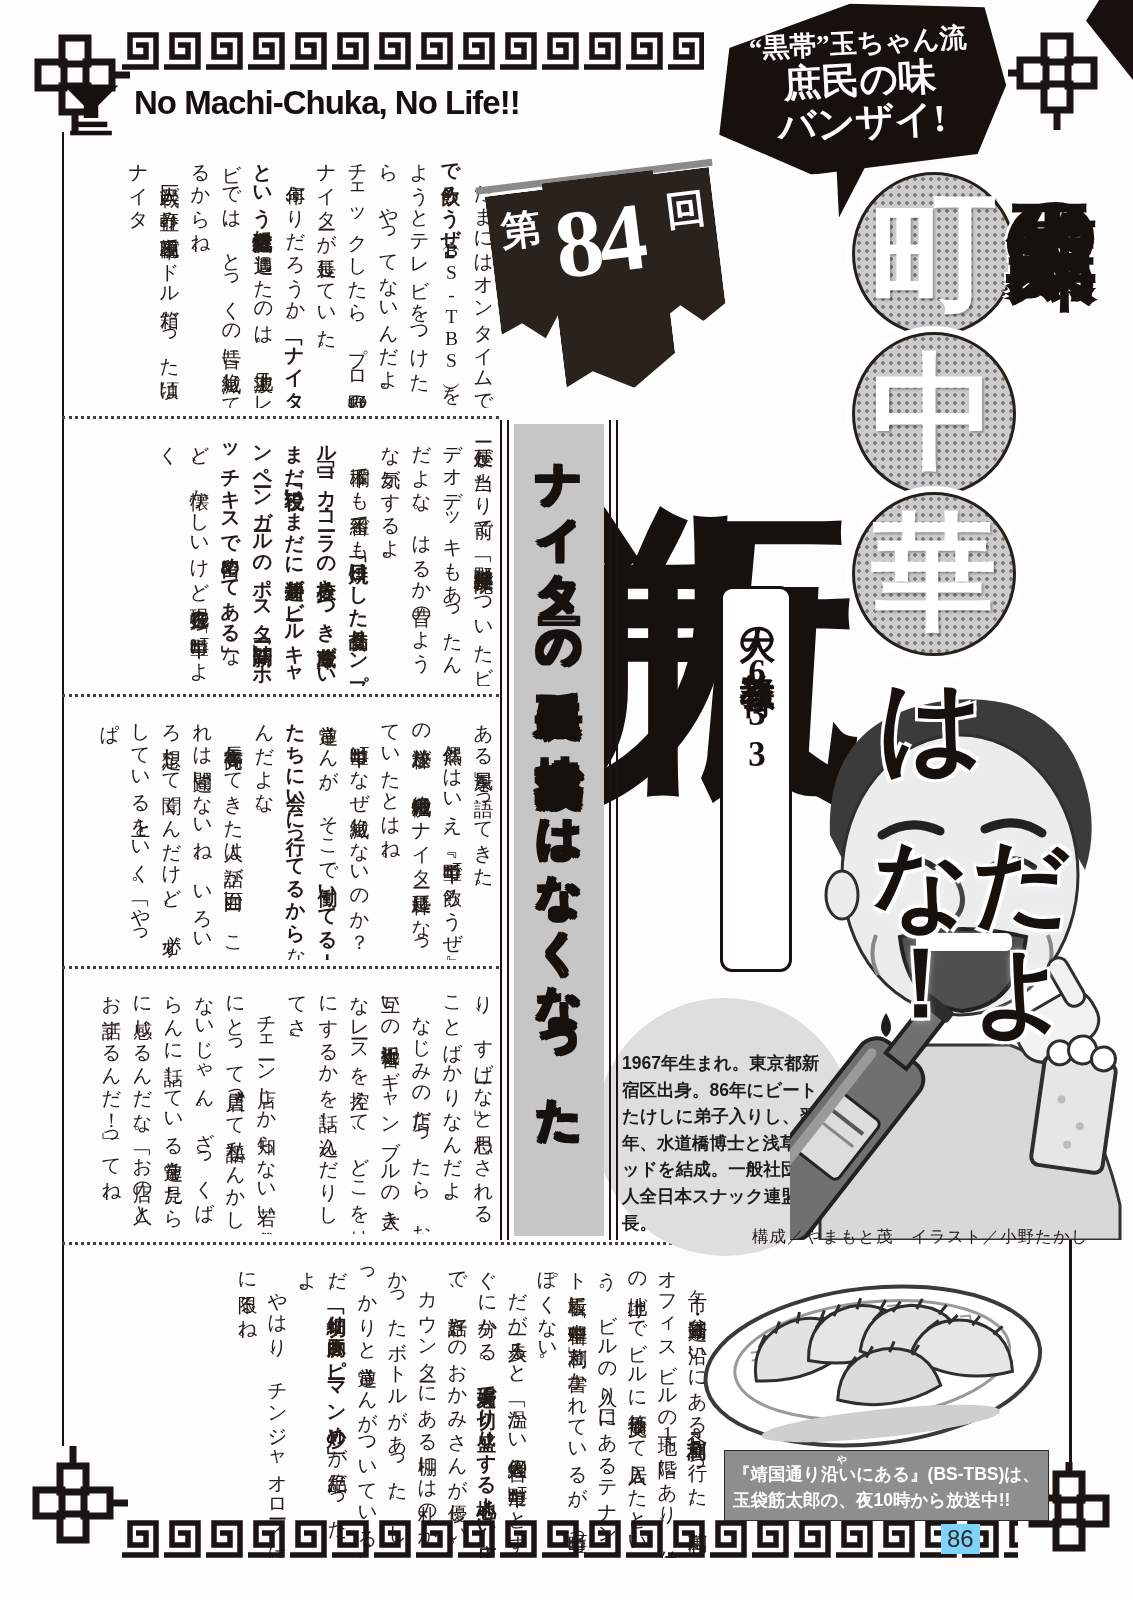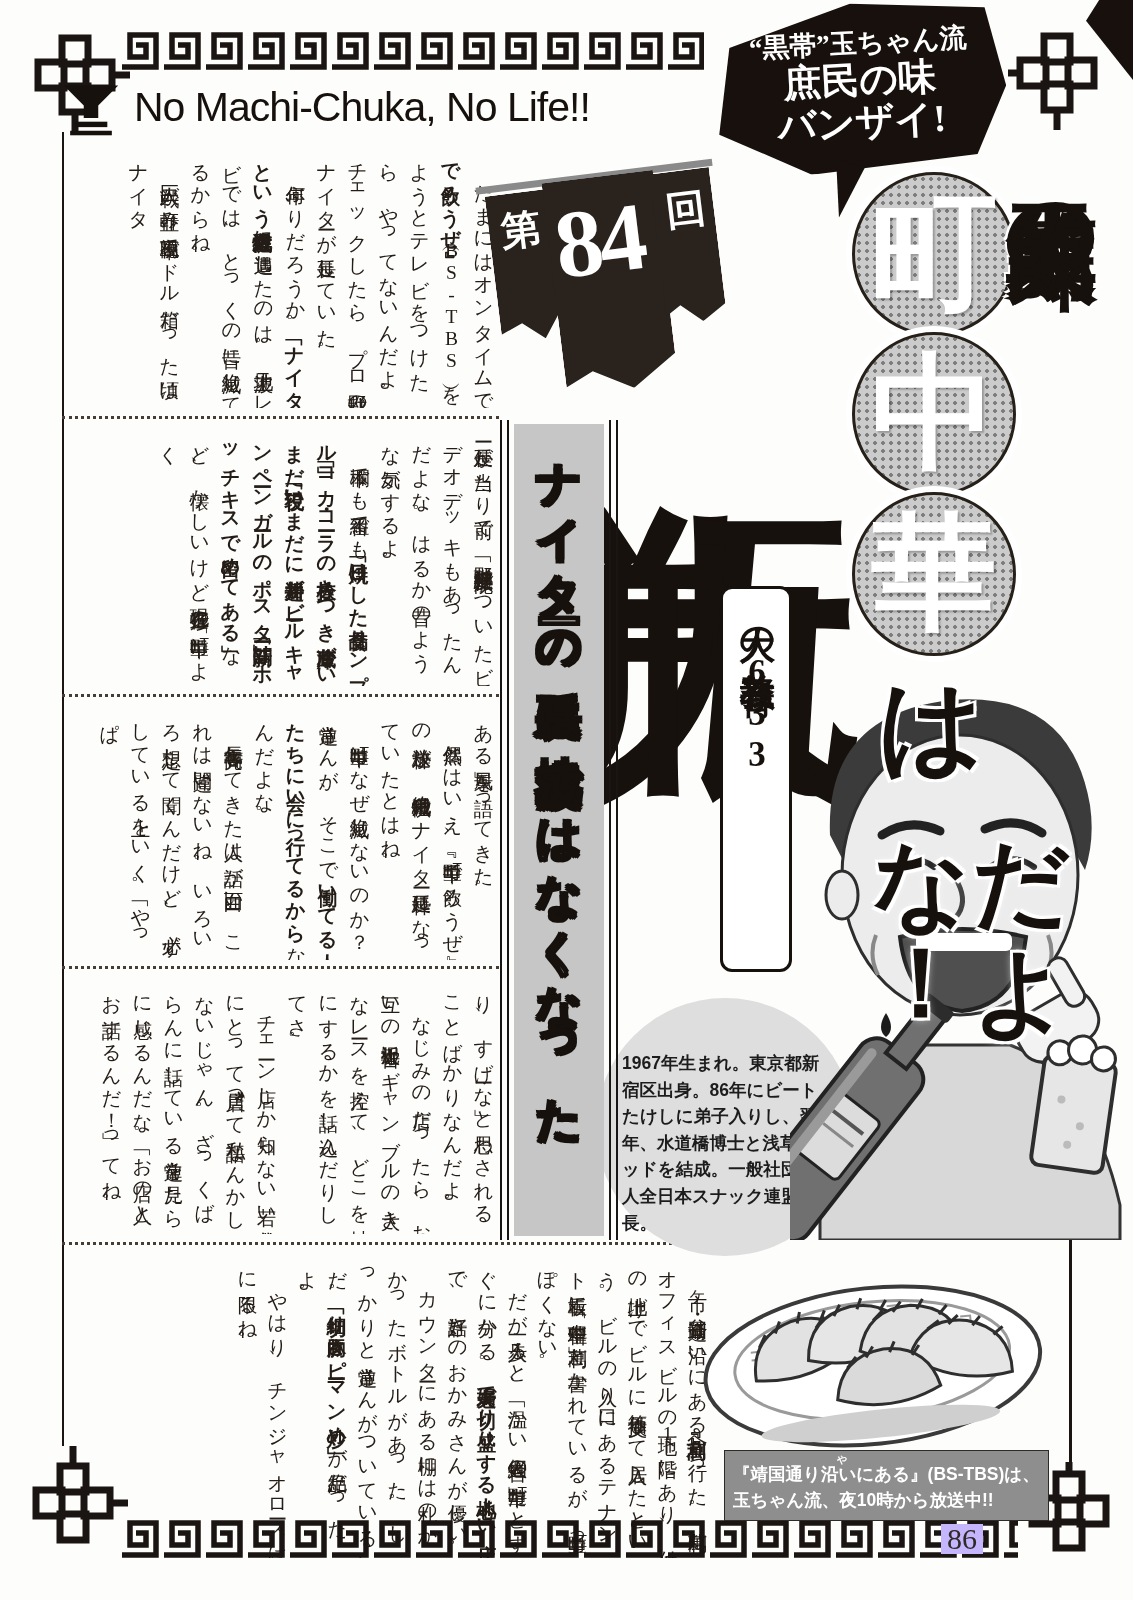--- a/index.html
+++ b/index.html
@@ -8,22 +8,22 @@
   .abs{position:absolute;}
   .vtext{writing-mode:vertical-rl;text-orientation:upright;}
   
   .copy{writing-mode:vertical-rl;text-orientation:upright;white-space:pre-line;
         font-size:19.5px;line-height:31px;letter-spacing:1px;color:#241d17;overflow:hidden;}
   .copy .b{font-weight:700;font-family:"Liberation Sans","DejaVu Sans",sans-serif;letter-spacing:0;}
   .dotrule{border-top:3px dotted #463d34;height:0;}
   
   .rule-v{background:#1a1512;}
   
-  .logo-text{font-family:"Liberation Sans","DejaVu Sans",sans-serif;font-weight:400;
-             font-size:41px;letter-spacing:-1px;color:#17110d;white-space:nowrap;}
+  .logo-text{font-family:"Liberation Sans","DejaVu Sans",sans-serif;font-weight:700;
+             font-size:33px;letter-spacing:-1px;color:#17110d;white-space:nowrap;}
   
   .badge{background:#17100d;clip-path:polygon(6% 24%,48% 2%,94% 8%,100% 54%,89% 93%,32% 100%,1% 74%);
          display:flex;flex-direction:column;align-items:center;justify-content:center;
          transform:rotate(-3deg);z-index:6;}
   .badge span{color:#fff;font-weight:700;line-height:1.12;white-space:nowrap;}
   .badge .l1{font-size:27px;}
   .badge .l2{font-size:38px;}
   .badge .l3{font-size:38px;}
   .badge-tail{background:#17100d;clip-path:polygon(8% 0,92% 0,55% 100%);transform:rotate(14deg);z-index:6;}
   .corner-wedge{background:#17100d;clip-path:polygon(28% 0,100% 0,100% 100%,0 26%);}
@@ -72,22 +72,22 @@
   .profile-text{position:absolute;left:26px;top:52px;width:205px;
                 font-family:"Liberation Sans","DejaVu Sans",sans-serif;font-size:17.5px;
                 font-weight:700;line-height:1.52;color:#1c1c1c;}
   .credits{font-size:16.5px;letter-spacing:1px;color:#241d17;z-index:3;}
   
   .caption{background:#8e8e8e;border:1px solid #2e2a26;color:#fff;z-index:4;
            font-family:"Liberation Sans","DejaVu Sans",sans-serif;font-weight:700;
            font-size:17.5px;line-height:1.5;padding:10px 8px 6px 8px;white-space:nowrap;}
   .furi{position:absolute;font-size:10px;top:1px;left:112px;color:#fff;font-weight:700;}
   
-  .pagenum{background:#c4b5fd;padding:0 6px;font-family:Liberation Serif, serif;
-           font-size:30px;color:#2e2a26;z-index:2;line-height:30px;}
+  .pagenum{background:#7dd3fc;padding:0 6px;font-family:Liberation Sans, sans-serif;
+           font-size:24px;color:#2e2a26;z-index:2;line-height:30px;}
   svg{display:block;}
 </style>
 </head>
 <body>
 
 <div id="page">
 
   <svg class="abs" style="left:118px;top:30px;z-index:1" width="586" height="42" viewBox="0 0 586 42">
     <defs>
         <pattern id="me1" width="42" height="42" patternUnits="userSpaceOnUse">
@@ -265,20 +265,21 @@
       <circle cx="36" cy="8" r="14" fill="#fff" stroke="#2e2e2e" stroke-width="3"></circle>
       <circle cx="58" cy="14" r="12" fill="#fff" stroke="#2e2e2e" stroke-width="3"></circle>
       <circle cx="22" cy="60" r="4" fill="#bbb"></circle>
         <circle cx="44" cy="84" r="4" fill="#bbb"></circle>
       <circle cx="34" cy="104" r="4" fill="#bbb"></circle>
     </g>
 
     <path d="M96,368 q-10,16 0,24 q10,-8 0,-24" fill="#1c1c1c"></path>
   </svg>
 
+  <div class="abs credits" style="left:752px;top:1226px;">構成／やまもと茂　イラスト／小野たかし</div>
 
   <svg class="abs" style="left:692px;top:1248px;z-index:2" width="360" height="210" viewBox="0 0 360 210">
     <g transform="rotate(-6 180 110)">
       <ellipse cx="180" cy="118" rx="168" ry="78" fill="#fff" stroke="#3a3a3a" stroke-width="4"></ellipse>
       <ellipse cx="180" cy="112" rx="138" ry="58" fill="none" stroke="#9a9a9a" stroke-width="3"></ellipse>
       <g fill="none" stroke="#9a9a9a" stroke-width="2">
         <path d="M60,92 h10 v8 h-10 M120,66 h10 v8 h-10 M200,60 h10 v8 h-10 M272,78 h10 v8 h-10"></path>
       </g>
       <ellipse cx="182" cy="176" rx="120" ry="14" fill="#cfcfcf"></ellipse>
       <g stroke="#2e2e2e" stroke-width="3">
@@ -302,16 +303,16 @@
           <path d="M0,44 Q8,2 52,0 Q96,2 104,44 Q52,66 0,44 Z" fill="#dadada"></path>
           <path d="M14,14 l10,-10 M34,6 l8,-10 M58,4 l6,-10 M80,10 l8,-9" fill="none"></path>
         </g>
       </g>
     </g>
   </svg>
 
   <div class="abs caption" style="left:724px;top:1450px;">
     <span class="furi">や</span>
     <div>『靖国通り沿いにある』(BS-TBS)は、</div>
-    <div>玉ちゃん流、夜10時から放送中!!</div>
+    <div>玉袋筋太郎の、夜10時から放送中!!</div>
   </div>
 
 </div>
 
 </body></html>

